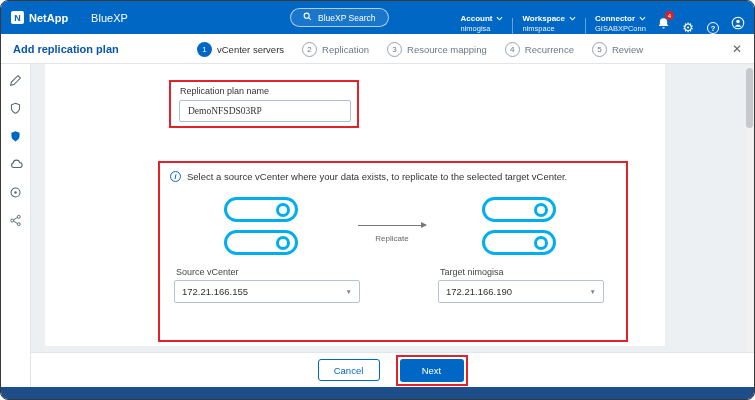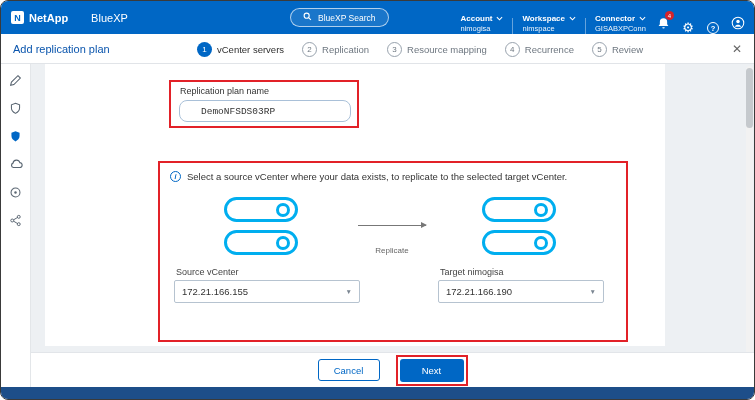--- a/index.html
+++ b/index.html
@@ -18,54 +18,54 @@
   .hmenu-top{display:flex;align-items:center;gap:4px;font-size:8px;font-weight:bold}
   .hmenu-val{font-size:7.5px;opacity:.92}
   .hdiv{width:1px;height:16px;background:rgba(255,255,255,.4)}
   .hicon{position:relative;width:16px;display:flex;justify-content:center;align-items:center;cursor:pointer}
   .badge{position:absolute;top:-5px;right:-3px;min-width:9px;height:9px;border-radius:5px;background:#d5232a;font-size:6px;display:flex;align-items:center;justify-content:center;padding:0 1px}
   .gear{font-size:13px;line-height:1}
   .help{width:12px;height:12px;border:1.2px solid #fff;border-radius:50%;font-size:7.5px;display:flex;align-items:center;justify-content:center;font-weight:bold}
 
   
   .subheader{position:absolute;top:33px;left:0;right:0;height:30px;background:#fff;border-bottom:1px solid #e1e4e8}
-  .page-title{position:absolute;left:12px;top:0;height:30px;display:flex;align-items:center;font-size:11px;font-weight:normal;color:#0a55ad}
+  .page-title{position:absolute;left:12px;top:0;height:30px;display:flex;align-items:center;font-size:11px;font-weight:bold;color:#0a55ad}
   .steps{position:absolute;left:196px;top:0;height:30px;display:flex;align-items:center;gap:18px}
   .step{display:flex;align-items:center;gap:5px;cursor:pointer}
   .step-circle{width:15px;height:15px;border-radius:50%;font-size:8px;display:flex;align-items:center;justify-content:center}
   .step.active .step-circle{background:#0067C5;color:#fff}
   .step:not(.active) .step-circle{border:1px solid #98a2ad;color:#6e7780;background:#fff}
   .step-label{font-size:9.5px;color:#6e7780}
   .step.active .step-label{color:#2f2f2f}
   .close{position:absolute;right:12px;top:0;height:30px;display:flex;align-items:center;font-size:12px;color:#666;cursor:pointer}
 
   
   .sidebar{position:absolute;left:0;top:63px;bottom:12px;width:30px;background:#fff;border-right:1px solid #e3e6e9;display:flex;flex-direction:column;align-items:center;padding-top:10px;gap:12px}
   .snav{width:16px;height:16px;display:flex;align-items:center;justify-content:center;cursor:pointer}
 
   
   .content{position:absolute;left:30px;top:63px;right:0;bottom:12px;background:#edf0f3}
   .card{position:absolute;left:14px;top:0;width:620px;height:282px;background:#fff}
   .redbox{border:2px solid #e22128;position:absolute}
   .name-box{left:124px;top:16px;width:190px;height:48px}
   .field-label{position:absolute;left:9px;top:4px;font-size:9px;color:#333;white-space:nowrap}
-  .name-input{position:absolute;left:8px;top:18px;width:172px;height:22px;border:1px solid #a9c0d8;border-radius:8px;font-size:9.5px;padding:0 21px;color:#333;font-family:Liberation Mono, monospace}
+  .name-input{position:absolute;left:8px;top:18px;width:172px;height:22px;border:1px solid #a9c0d8;border-radius:2px;font-size:9.5px;padding:0 8px;color:#333;font-family:Liberation Serif, serif}
   .vc-box{left:113px;top:97px;width:470px;height:181px}
   .info-row{position:absolute;left:10px;top:8px;display:flex;align-items:flex-start;gap:6px}
   .info-icon{width:11px;height:11px;border:1px solid #0067C5;border-radius:50%;color:#0067C5;font-size:7px;display:flex;align-items:center;justify-content:center;font-style:italic;font-weight:bold;flex:none}
   .info-text{font-size:9.5px;color:#333;white-space:nowrap}
   .stack{position:absolute;display:flex;flex-direction:column;gap:8px}
   .stack-src{left:64px;top:34px}
   .stack-tgt{left:322px;top:34px}
   .server{width:74px;height:25px;border:3px solid #00AEEF;border-radius:13px;position:relative;background:#fff}
   .server::after{content:"";position:absolute;right:5px;top:50%;transform:translateY(-50%);width:8px;height:8px;border:3px solid #00AEEF;border-radius:50%}
   .arrow{position:absolute;left:198px;top:62px;width:68px}
   .arrow-line{height:1px;background:#777;position:relative}
   .arrow-line::after{content:"";position:absolute;right:-1px;top:-3px;border-left:6px solid #777;border-top:3.5px solid transparent;border-bottom:3.5px solid transparent}
-  .arrow-label{margin-top:20px;text-align:center;font-size:8px;color:#666}
+  .arrow-label{margin-top:8px;text-align:center;font-size:8px;color:#666}
   .sel-label{position:absolute;font-size:9px;color:#444}
   .src-label{left:16px;top:104px}
   .tgt-label{left:280px;top:104px}
   .select{position:absolute;height:23px;border:1px solid #b6c3d0;border-radius:2px;background:#fff;display:flex;align-items:center;justify-content:space-between;padding:0 7px;font-size:9.5px;color:#333;cursor:pointer}
   .src-select{left:14px;top:117px;width:186px}
   .tgt-select{left:278px;top:117px;width:166px}
   .caret{font-size:6.5px;color:#7a8591}
   .scrollbar{position:absolute;right:1px;top:2px;bottom:2px;width:7px;background:#f2f2f2;border-radius:4px}
   .thumb{position:absolute;top:2px;left:0;width:7px;height:60px;background:#c5c9cd;border-radius:4px;cursor:pointer}
 

